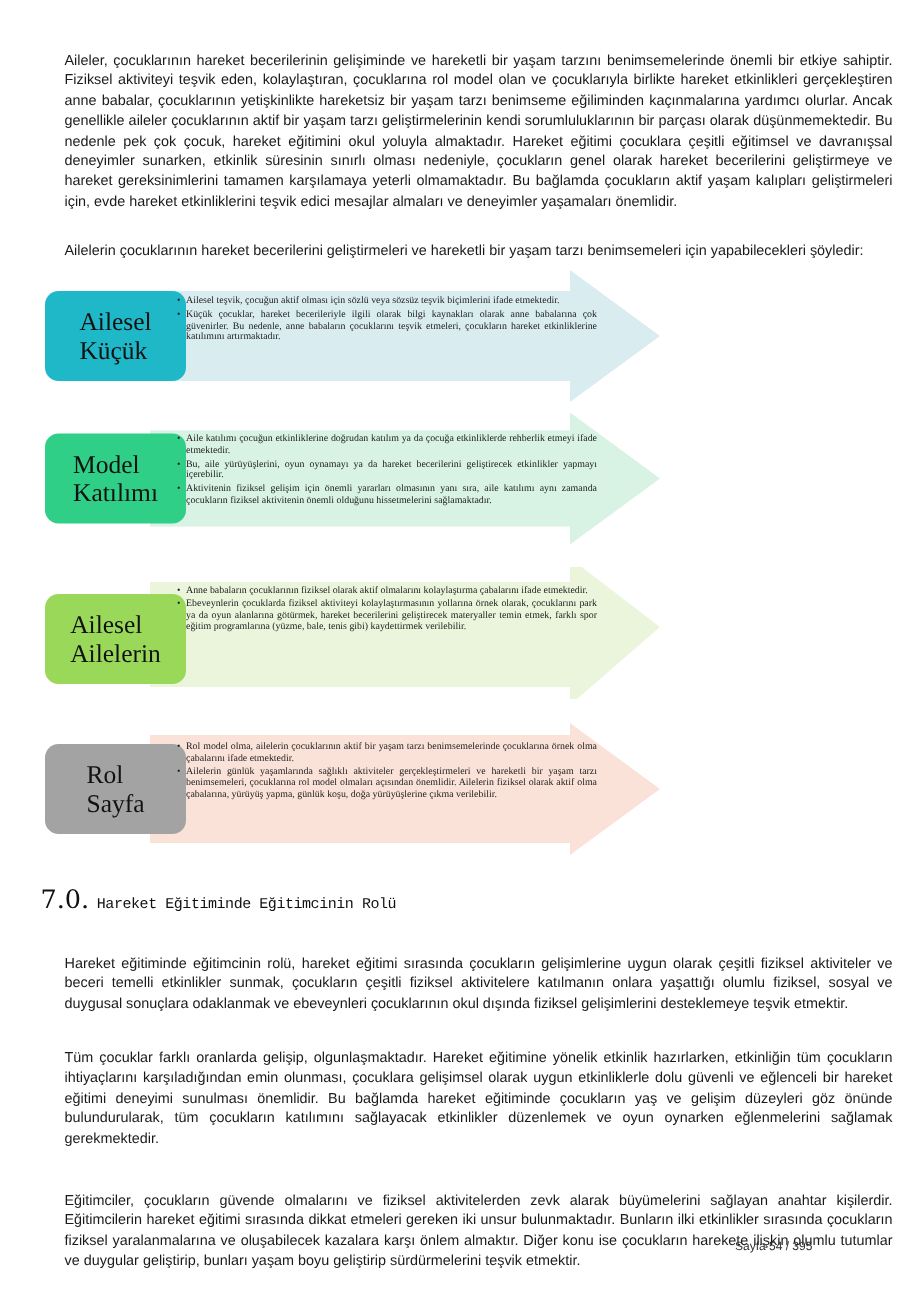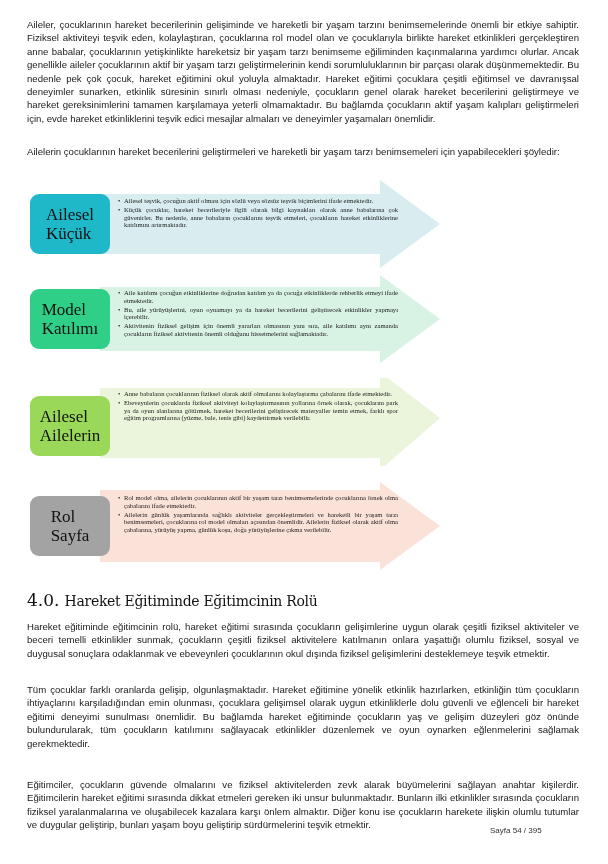--- a/index.html
+++ b/index.html
@@ -1,36 +1,36 @@
 <!DOCTYPE html>
 <html><head>
 <meta charset="utf-8">
 <style>
   html, body { margin: 0; padding: 0; background: #ffffff; }
   body { width: 608px; height: 864px; position: relative; overflow: hidden;
          font-family: "Liberation Sans", sans-serif; color: #1a1a1a; }
   .page { position: absolute; left: 0; top: 0; width: 608px; height: 864px; }
   .para { position: absolute; left: 27px; width: 552px; font-size: 9.6px; line-height: 13.4px;
-          text-align: justify; margin: 0; }
+          text-align: justify; margin: 16px; }
   .diagram { position: absolute; left: 30px; width: 410px; }
   .row { position: absolute; left: 0; width: 410px; height: 88px; }
   .arrow { position: absolute; left: 70px; top: 0; width: 340px; height: 88px; }
   .arrow svg { width: 100%; height: 100%; display: block; }
-  .box { position: absolute; left: 0; top: 14px; width: 80px; height: 60px; border-radius: 9px;
+  .box { position: absolute; left: 0; top: 14px; width: 94px; height: 60px; border-radius: 9px;
          display: flex; align-items: center; justify-content: center; text-align: left;
          font-family: "Liberation Serif", serif; font-size: 17px; line-height: 19px; color: #111; }
   .box span { display: block; }
   .bullets { position: absolute; left: 88px; top: 10px; width: 280px; margin: 0; padding: 0; list-style: none;
              font-family: "Liberation Serif", serif; font-size: 6.6px; line-height: 7.6px; color: #222;
              text-align: justify; }
   .bullets li { position: relative; padding-left: 6px; margin-bottom: 1.5px; }
   .bullets li::before { content: "•"; position: absolute; left: 0; top: 0; }
   .heading { position: absolute; left: 27px; top: 590px; font-family: "DejaVu Serif", serif; color: #111; }
   .heading .num { font-size: 17px; }
-  .heading .title { font-size: 14px; letter-spacing: -0.3px; }
+  .heading .title { font-size: 10px; letter-spacing: -0.3px; font-family: Liberation Mono, monospace; }
   .pagenum { position: absolute; left: 490px; top: 826px; font-size: 8px; color: #333; }
 </style>
 </head>
 <body>
 
 <div class="page">
 
   <p class="para" style="top:18px;">Aileler, çocuklarının hareket becerilerinin gelişiminde ve hareketli bir yaşam tarzını benimsemelerinde önemli bir etkiye sahiptir. Fiziksel aktiviteyi teşvik eden, kolaylaştıran, çocuklarına rol model olan ve çocuklarıyla birlikte hareket etkinlikleri gerçekleştiren anne babalar, çocuklarının yetişkinlikte hareketsiz bir yaşam tarzı benimseme eğiliminden kaçınmalarına yardımcı olurlar. Ancak genellikle aileler çocuklarının aktif bir yaşam tarzı geliştirmelerinin kendi sorumluluklarının bir parçası olarak düşünmemektedir. Bu nedenle pek çok çocuk, hareket eğitimini okul yoluyla almaktadır. Hareket eğitimi çocuklara çeşitli eğitimsel ve davranışsal deneyimler sunarken, etkinlik süresinin sınırlı olması nedeniyle, çocukların genel olarak hareket becerilerini geliştirmeye ve hareket gereksinimlerini tamamen karşılamaya yeterli olmamaktadır. Bu bağlamda çocukların aktif yaşam kalıpları geliştirmeleri için, evde hareket etkinliklerini teşvik edici mesajlar almaları ve deneyimler yaşamaları önemlidir.</p>
   <p class="para" style="top:145px;">Ailelerin çocuklarının hareket becerilerini geliştirmeleri ve hareketli bir yaşam tarzı benimsemeleri için yapabilecekleri şöyledir:</p>
 
@@ -104,21 +104,21 @@
           </div>
       </div>
       <ul class="bullets" style="top:12px;">
         <li>Rol model olma, ailelerin çocuklarının aktif bir yaşam tarzı benimsemelerinde çocuklarına örnek olma çabalarını ifade etmektedir.</li>
         <li>Ailelerin günlük yaşamlarında sağlıklı aktiviteler gerçekleştirmeleri ve hareketli bir yaşam tarzı benimsemeleri, çocuklarına rol model olmaları açısından önemlidir. Ailelerin fiziksel olarak aktif olma çabalarına, yürüyüş yapma, günlük koşu, doğa yürüyüşlerine çıkma verilebilir.</li>
       </ul>
     </div>
   </div>
 
   <div class="heading">
-    <span class="num">4.0.</span>
+    <span class="num">7.0.</span>
     <span class="title">Hareket Eğitiminde Eğitimcinin Rolü</span>
   </div>
 
   <p class="para" style="top:620px;">Hareket eğitiminde eğitimcinin rolü, hareket eğitimi sırasında çocukların gelişimlerine uygun olarak çeşitli fiziksel aktiviteler ve beceri temelli etkinlikler sunmak, çocukların çeşitli fiziksel aktivitelere katılmanın onlara yaşattığı olumlu fiziksel, sosyal ve duygusal sonuçlara odaklanmak ve ebeveynleri çocuklarının okul dışında fiziksel gelişimlerini desteklemeye teşvik etmektir.</p>
   <p class="para" style="top:683px;">Tüm çocuklar farklı oranlarda gelişip, olgunlaşmaktadır. Hareket eğitimine yönelik etkinlik hazırlarken, etkinliğin tüm çocukların ihtiyaçlarını karşıladığından emin olunması, çocuklara gelişimsel olarak uygun etkinliklerle dolu güvenli ve eğlenceli bir hareket eğitimi deneyimi sunulması önemlidir. Bu bağlamda hareket eğitiminde çocukların yaş ve gelişim düzeyleri göz önünde bulundurularak, tüm çocukların katılımını sağlayacak etkinlikler düzenlemek ve oyun oynarken eğlenmelerini sağlamak gerekmektedir.</p>
   <p class="para" style="top:778px;">Eğitimciler, çocukların güvende olmalarını ve fiziksel aktivitelerden zevk alarak büyümelerini sağlayan anahtar kişilerdir. Eğitimcilerin hareket eğitimi sırasında dikkat etmeleri gereken iki unsur bulunmaktadır. Bunların ilki etkinlikler sırasında çocukların fiziksel yaralanmalarına ve oluşabilecek kazalara karşı önlem almaktır. Diğer konu ise çocukların harekete ilişkin olumlu tutumlar ve duygular geliştirip, bunları yaşam boyu geliştirip sürdürmelerini teşvik etmektir.</p>
 
   <div class="pagenum">Sayfa 54 / 395</div>
 </div>
 

